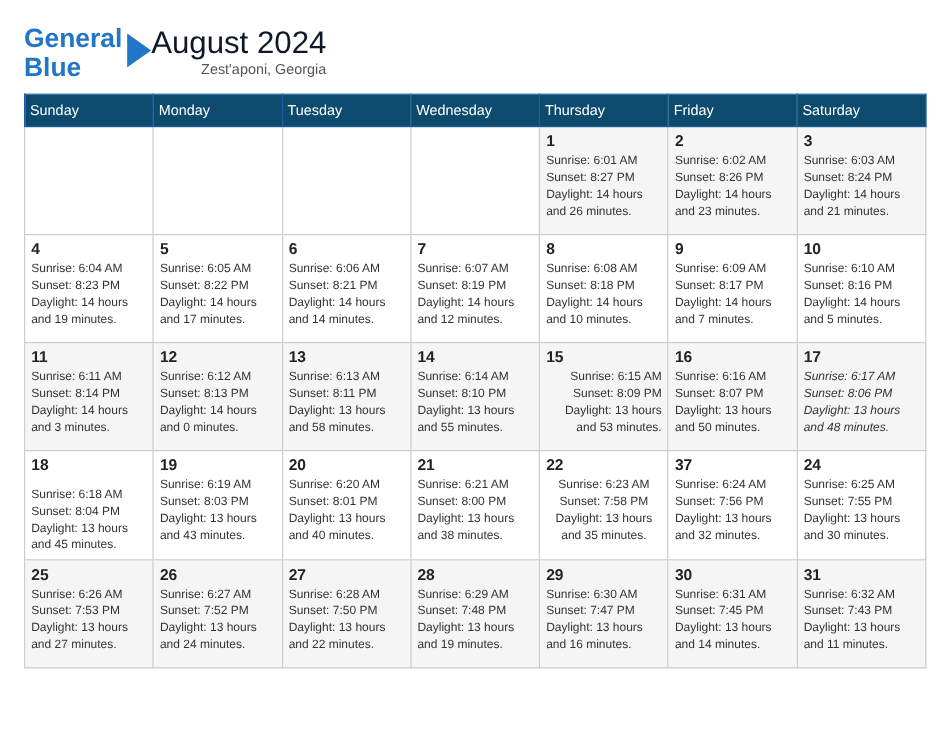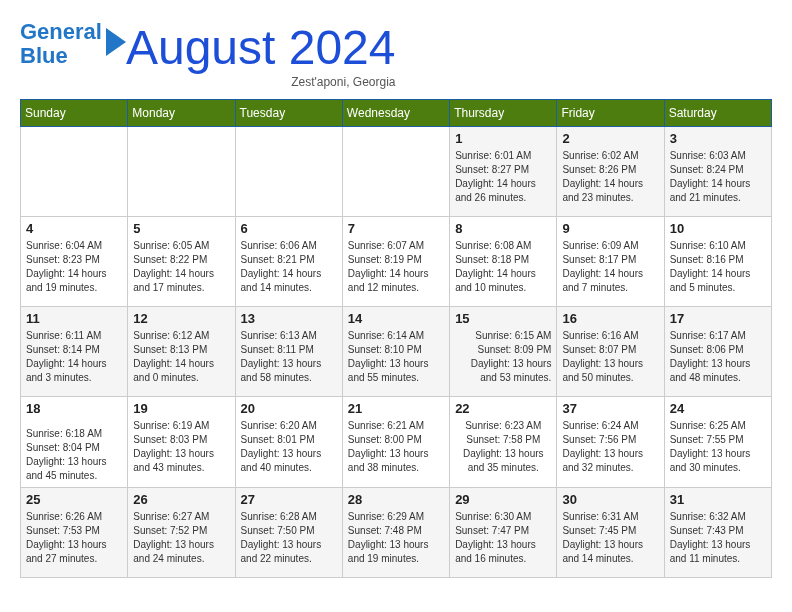--- a/index.html
+++ b/index.html
@@ -35,35 +35,35 @@
       border-top: 14px solid transparent;
       border-bottom: 14px solid transparent;
       border-left: 20px solid #2176c7;
       margin-left: 4px;
       margin-top: -4px;
     }
     .title-block {
       text-align: right;
     }
     .month-title {
-      font-size: 48px;
-      color: #1d4ed8;
+      font-size: 26px;
+      color: #0f172a;
       font-weight: 300;
     }
     .location-title {
       font-size: 12px;
       color: #555;
     }
     .calendar-table {
       width: 100%;
       border-collapse: collapse;
       font-size: 11px;
     }
     .calendar-table thead th {
-      background: #4d7c0f;
+      background: #0c4a6e;
       color: #fff;
       padding: 6px 4px;
       text-align: left;
       font-size: 12px;
       font-weight: normal;
       border: 1px solid #1a5fa0;
     }
     .calendar-table tbody td {
       border: 1px solid #ccc;
       vertical-align: top;
@@ -238,21 +238,21 @@
         </td>
         <td>
           <div class="day-number">16</div>
           <div class="day-info" style="white-space: pre-line;">Sunrise: 6:16 AM
 Sunset: 8:07 PM
 Daylight: 13 hours
 and 50 minutes.</div>
         </td>
         <td>
           <div class="day-number">17</div>
-          <div class="day-info" style="white-space: pre-line;">Sunrise: 6:17 AM
+          <div class="day-info" style="white-space: pre-line; font-style: italic;">Sunrise: 6:17 AM
 Sunset: 8:06 PM
 Daylight: 13 hours
 and 48 minutes.</div>
         </td>
       </tr>
       <tr>
         <td>
           <div class="day-number">18</div>
           <div class="day-info" style="white-space: pre-line; margin-top: 11px;">Sunrise: 6:18 AM
 Sunset: 8:04 PM

